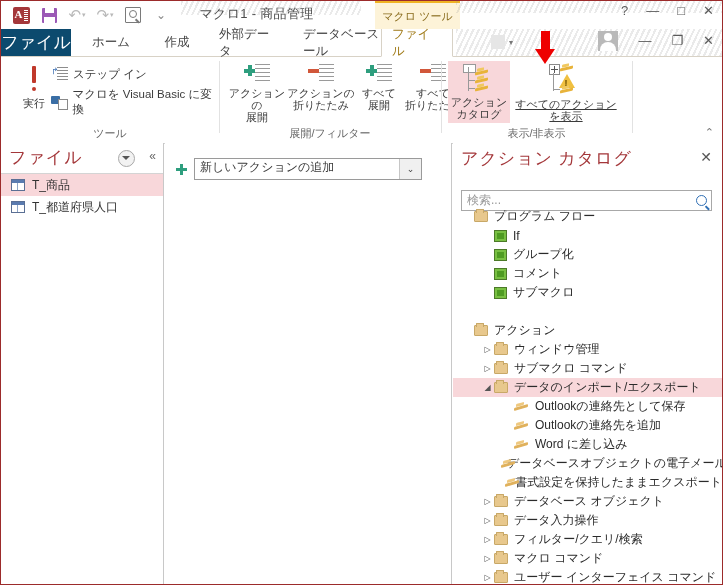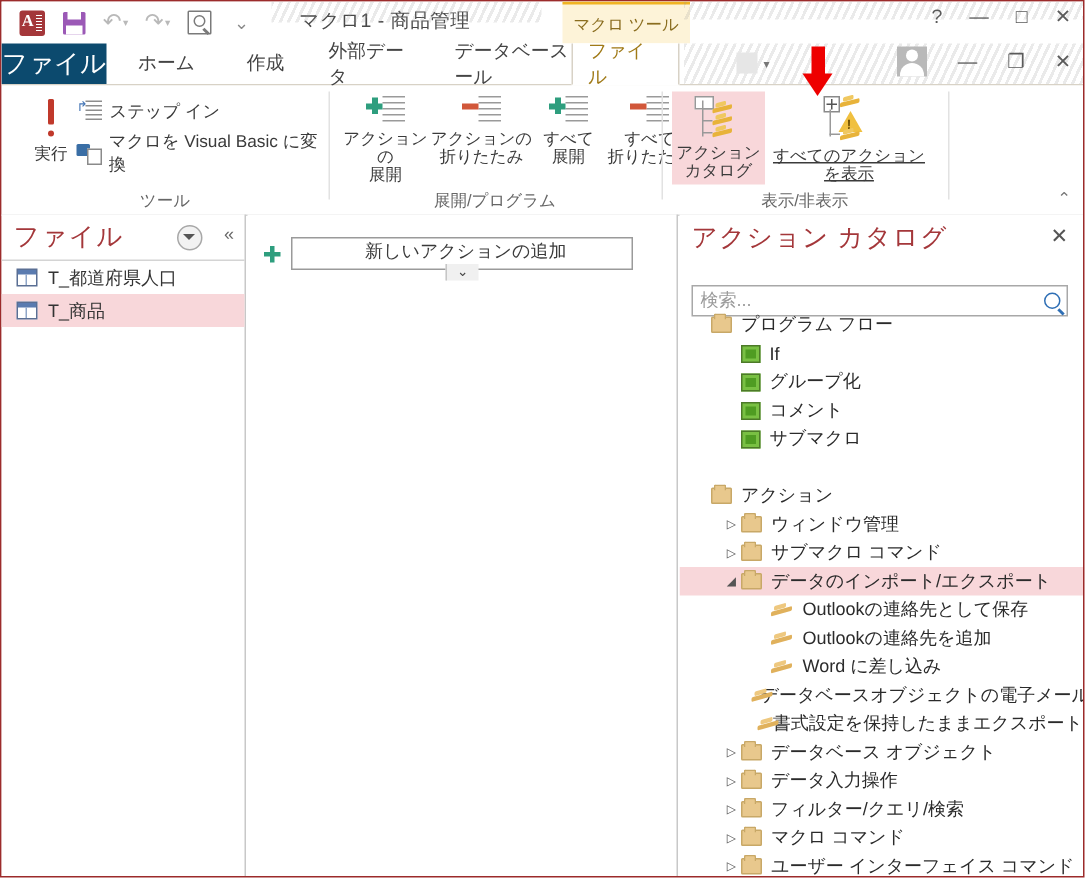--- a/index.html
+++ b/index.html
@@ -144,22 +144,22 @@
   .tbl-ico:before{content:"";position:absolute;left:0;top:0;right:0;height:3px;background:#5a7bb0;}
   .tbl-ico:after{content:"";position:absolute;left:4.5px;top:3px;width:1px;bottom:0;background:#8fa6c8;}
 
   
   .designer{position:absolute;left:164px;top:0;right:270px;bottom:0;background:#fff;
      border-right:1px solid #c8c8c8;}
   .addrow{position:absolute;left:11px;top:15px;display:flex;align-items:center;gap:7px;}
   .addplus{width:11px;height:11px;position:relative;}
   .addplus:before{content:"";position:absolute;left:0;top:4px;width:11px;height:3.5px;background:#2e9e7e;}
   .addplus:after{content:"";position:absolute;left:3.8px;top:0;width:3.5px;height:11px;background:#2e9e7e;}
-  .combo{width:228px;height:22px;border:1px solid #9a9a9a;background:#fff;display:flex;align-items:center;
-     box-sizing:border-box;flex-direction:column;}
+  .combo{width:228px;height:22px;border:1px solid #9a9a9a;background:#fff;display:flex;
+     box-sizing:border-box;}
   .combo .val{flex:1;padding-left:5px;font-size:12px;color:#3a3a3a;}
   .combo .arrowbox{width:21px;height:20px;border-left:1px solid #c6c6c6;background:#f0f0f0;
      display:flex;align-items:center;justify-content:center;color:#444;font-size:9px;}
 
   
   .catalog{position:absolute;right:0;top:0;width:269px;bottom:0;background:#fff;box-sizing:border-box;}
   .cat-hdr{position:relative;height:34px;}
   .cat-hdr .cttl{position:absolute;left:8px;top:4px;font-size:17px;color:#a4373a;
      font-family:"Liberation Serif",serif;letter-spacing:1px;}
   .cat-close{position:absolute;right:10px;top:6px;font-size:14px;color:#555;}
@@ -358,21 +358,21 @@
               <i></i>
               <i></i>
               <i></i>
               <i></i>
             </div>
             <div class="minusmark"></div>
         </div>
         <div class="cap">すべて</div>
         <div>折りたたみ</div>
       </div>
-      <div class="glabel">展開/プログラム</div>
+      <div class="glabel">展開/フィルター</div>
     </div>
     <div class="rsep" style="left:440px;"></div>
 
     <div class="rgroup" style="left:441px;width:189px;">
       <div class="catbtn sel bigbtn" style="left:6px;top:4px;width:62px;padding-top:3px;padding-bottom:3px;">
         <div class="catico">
           <div class="node"></div>
             <div class="trunk"></div>
           <div class="branch" style="top:8px;"></div>
             <div class="branch" style="top:16px;"></div>
@@ -404,27 +404,27 @@
   </div>
 
   <div class="workarea">
 
     <div class="navpane">
       <div class="navhdr">
         <div class="nttl">ファイル</div>
         <div class="dd"></div>
         <div class="chev">«</div>
       </div>
+      <div class="navitem sel">
+        <div class="tbl-ico"></div>
+        <span>T_商品</span>
+      </div>
       <div class="navitem">
         <div class="tbl-ico"></div>
         <span>T_都道府県人口</span>
-      </div>
-      <div class="navitem sel">
-        <div class="tbl-ico"></div>
-        <span>T_商品</span>
       </div>
     </div>
 
     <div class="designer">
       <div class="addrow">
         <div class="addplus"></div>
         <div class="combo">
           <div class="val">新しいアクションの追加</div>
           <div class="arrowbox">
             <span>⌄</span>

